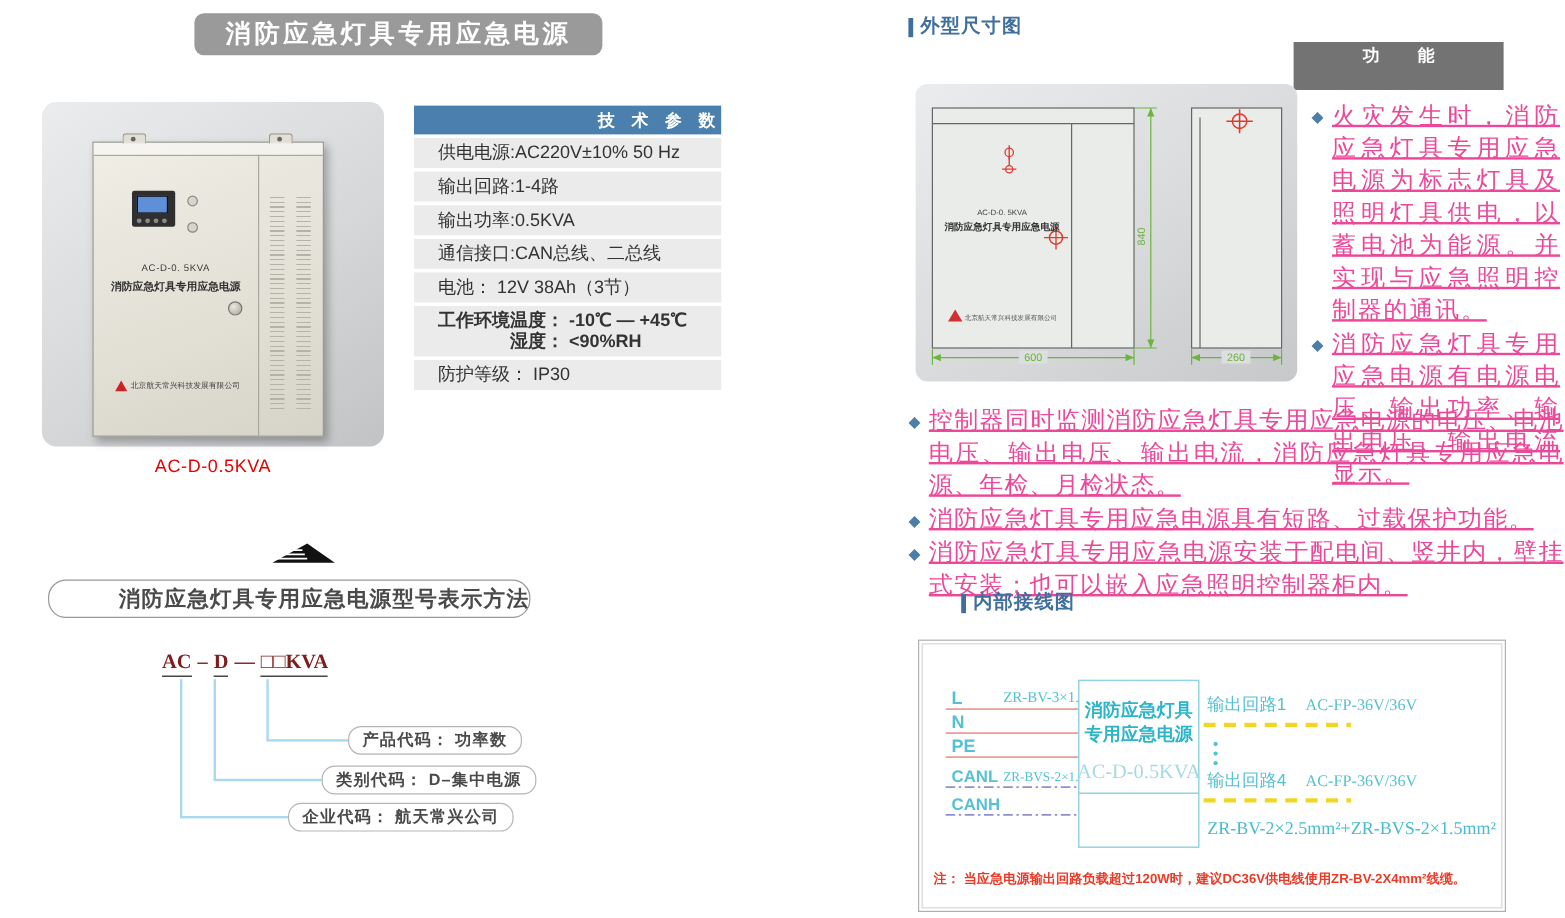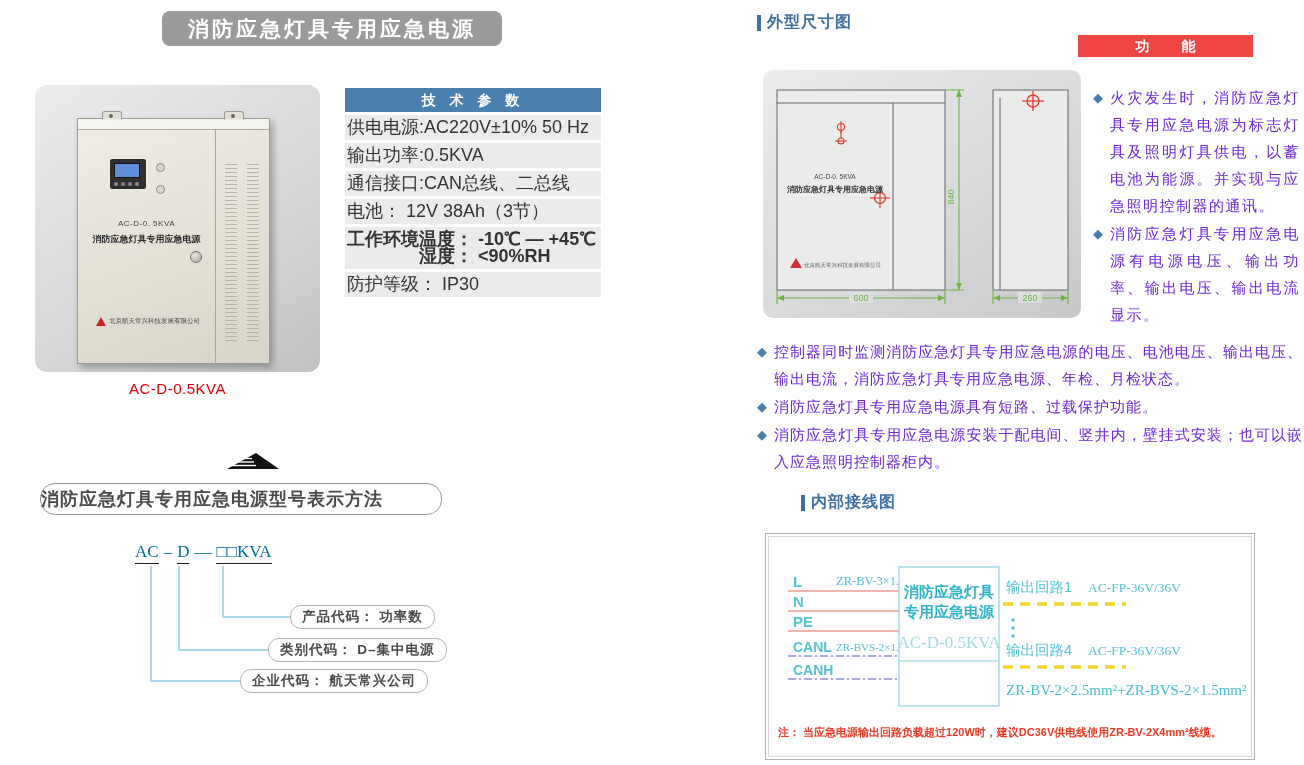--- a/index.html
+++ b/index.html
@@ -30,50 +30,50 @@
   .cab-name{position:absolute;left:0;top:114px;width:137px;text-align:center;font-size:9px;font-weight:bold;color:#2e2e2e;}
   .cab-lock{position:absolute;left:112px;top:132px;width:10px;height:10px;border-radius:50%;
     background:radial-gradient(circle at 35% 35%,#eceadf,#a5a397);border:1px solid #777;}
   .cab-logo{position:absolute;left:18px;top:198px;display:flex;align-items:flex-end;}
   .logo-tri{width:0;height:0;border-left:5px solid transparent;border-right:5px solid transparent;border-bottom:9px solid #cc2222;}
   .cab-company{font-size:6.5px;color:#444;margin-left:3px;white-space:nowrap;}
   .photo-caption{left:35px;top:380px;width:285px;text-align:center;color:#e60000;font-size:15px;letter-spacing:.5px;}
 
   .tech-table{left:345px;top:88px;width:256px;}
   .t-head{background:#4b80ae;color:#fff;font-size:14px;font-weight:bold;letter-spacing:5px;
-    text-align:center;line-height:24px;height:24px;margin-bottom:3px;}
-  .t-row{background:#ebebeb;font-size:18px;color:#333;padding:4px 2px;line-height:17px;margin-bottom:3px;}
+    text-align:right;line-height:24px;height:24px;margin-bottom:3px;}
+  .t-row{background:#ebebeb;font-size:15px;color:#333;padding:4px 20px;line-height:17px;margin-bottom:3px;}
   .t-row.pre{white-space:pre-wrap;font-weight:bold;}
 
   .arrow-ic{left:225px;top:450px;}
   .model-title-box{left:40px;top:483px;width:400px;height:30px;border:1.5px solid #9a9a9a;border-radius:15px;
-    text-align:left;line-height:30px;font-size:18px;font-weight:bold;color:#4a4a4a;letter-spacing:1px;background:#fff;}
-  .code-line{left:135px;top:542px;font-family:"Liberation Serif","DejaVu Sans",serif;font-size:17px;font-weight:normal;color:#0369a1;}
+    text-align:right;line-height:30px;font-size:18px;font-weight:bold;color:#4a4a4a;letter-spacing:1px;background:#fff;}
+  .code-line{left:135px;top:542px;font-family:"Liberation Serif","DejaVu Sans",serif;font-size:17px;font-weight:bold;color:#7f1d1d;}
   .code-line .u{border-bottom:1.5px solid #1a1a1a;padding-bottom:2px;}
   .code-line .sep{margin:0 5px;}
   .cl-v{width:1.5px;background:#a9d9ef;}
   .cl-h{height:1.5px;background:#a9d9ef;}
   .callout-box{border:1.2px solid #b5b5b5;border-radius:11px;background:#fff;padding:2px 11px;
     font-size:13.5px;font-weight:bold;color:#4a4a4a;letter-spacing:1px;white-space:nowrap;}
 
   
   .sec-head{display:flex;align-items:center;}
   .sec-bar{width:4px;height:16px;background:#3f6f9f;margin-right:6px;}
   .sec-title{font-size:16px;font-weight:bold;color:#3f6f9f;letter-spacing:1px;}
-  .func-banner{left:1078px;top:35px;width:175px;height:22px;background:#ef4444;color:#fff;
+  .func-banner{left:1078px;top:35px;width:175px;height:40px;background:#737373;color:#fff;
     font-size:14px;font-weight:bold;letter-spacing:14px;text-indent:14px;text-align:center;line-height:22px;}
 
   .draw-panel{left:763px;top:70px;width:318px;height:248px;border-radius:10px;
     background:linear-gradient(145deg,#eaecee 0%,#d8dadc 55%,#c6c8ca 100%);}
 
   .side-bullets{left:1093px;top:84px;width:207px;}
   .full-bullets{left:757px;top:338px;width:546px;}
   .bullet{display:flex;margin-bottom:1px;}
   .bmark{color:#4b7ea8;font-size:13px;line-height:27px;margin-right:7px;flex:0 0 auto;}
-  .btext{flex:1;font-size:15px;color:#6d28d9;line-height:27px;text-align:justify;letter-spacing:1.5px;}
+  .btext{flex:1;font-size:20px;color:#ec4899;line-height:27px;text-align:justify;letter-spacing:1.5px;text-decoration:underline;}
   .full-bullets .btext{letter-spacing:1px;}
 
   .wiring-box{left:765px;top:533px;width:488px;height:225px;border:1px solid #b0b0b0;background:#fff;}
   .wiring-inner{position:absolute;left:2px;top:2px;right:2px;bottom:2px;border:1px solid #d8d8d8;}
   .wiring-svg{position:absolute;left:0;top:0;}
 
   svg text{font-family:"Liberation Sans",sans-serif;}
   svg text.ser{font-family:"Liberation Serif","DejaVu Serif",serif;}
 </style>
 </head>
@@ -111,20 +111,21 @@
         <div class="logo-tri"></div>
         <span class="cab-company">北京航天常兴科技发展有限公司</span>
       </div>
     </div>
   </div>
   <div class="abs photo-caption">AC-D-0.5KVA</div>
 
   <div class="abs tech-table">
     <div class="t-head">技 术 参 数</div>
     <div class="t-row">供电电源:AC220V±10% 50 Hz</div>
+    <div class="t-row">输出回路:1-4路</div>
     <div class="t-row">输出功率:0.5KVA</div>
     <div class="t-row">通信接口:CAN总线、二总线</div>
     <div class="t-row">电池： 12V 38Ah（3节）</div>
     <div class="t-row pre">工作环境温度： -10℃ — +45℃
 　　　　湿度： &lt;90%RH</div>
     <div class="t-row">防护等级： IP30</div>
   </div>
 
   <svg class="abs arrow-ic" width="58" height="22">
     <polygon points="2,19 54,19 31,3" fill="#111"></polygon>

